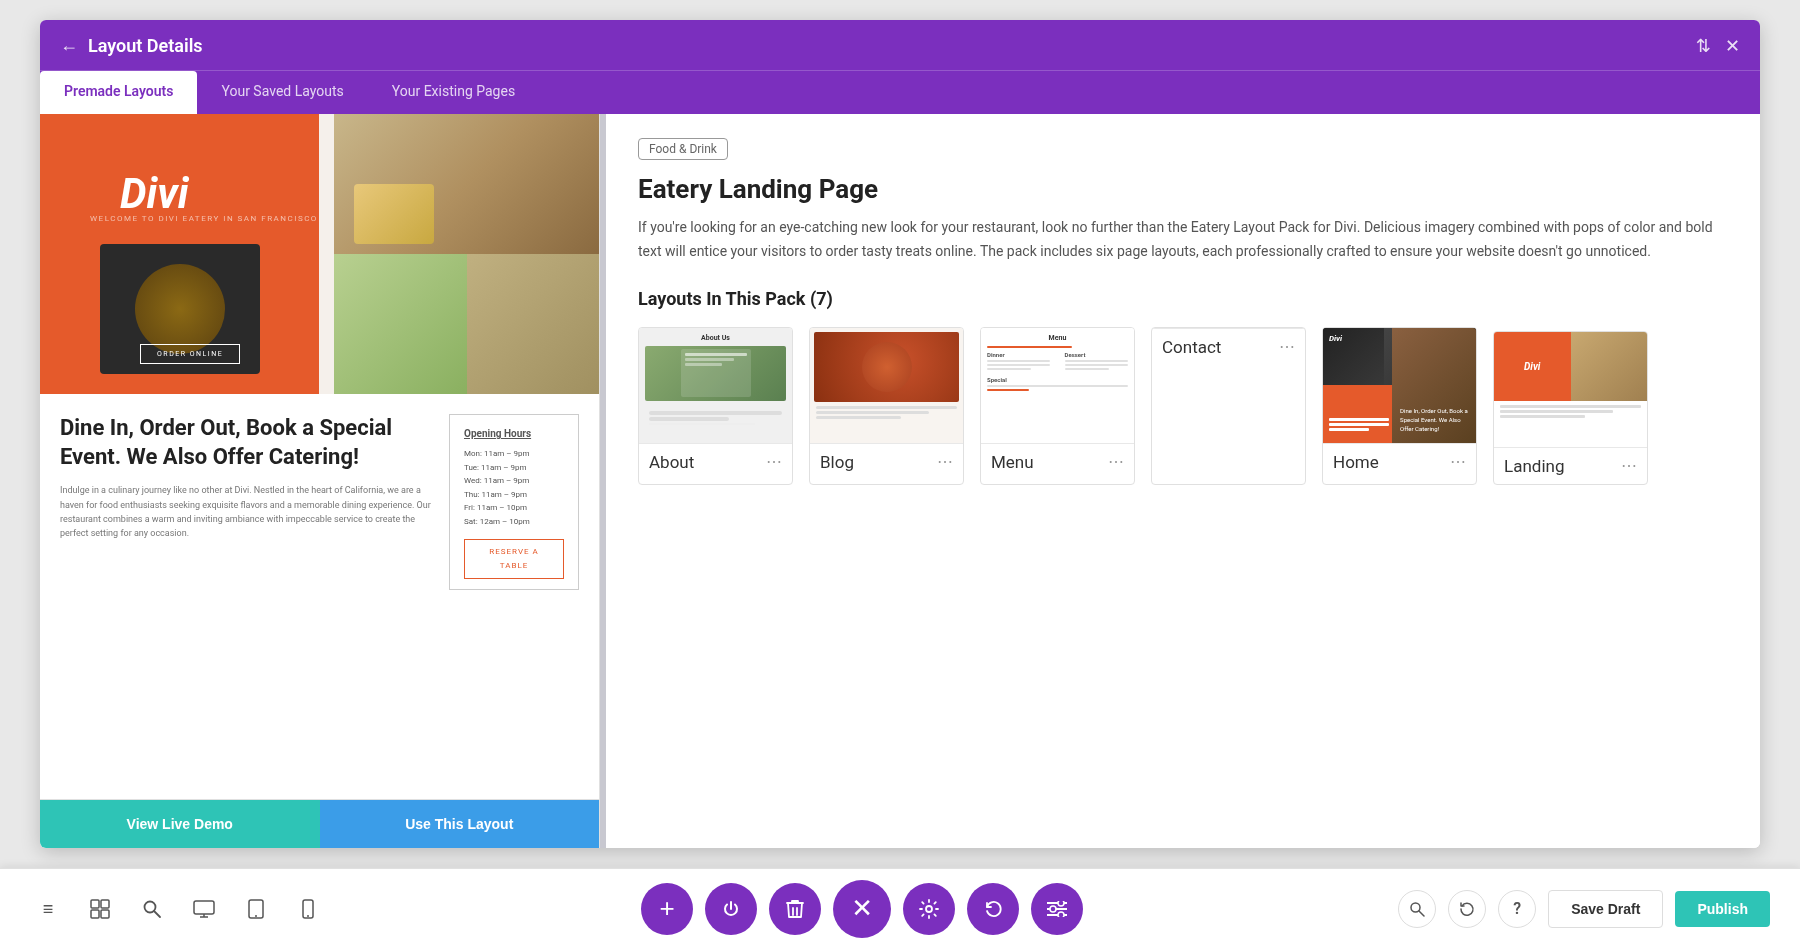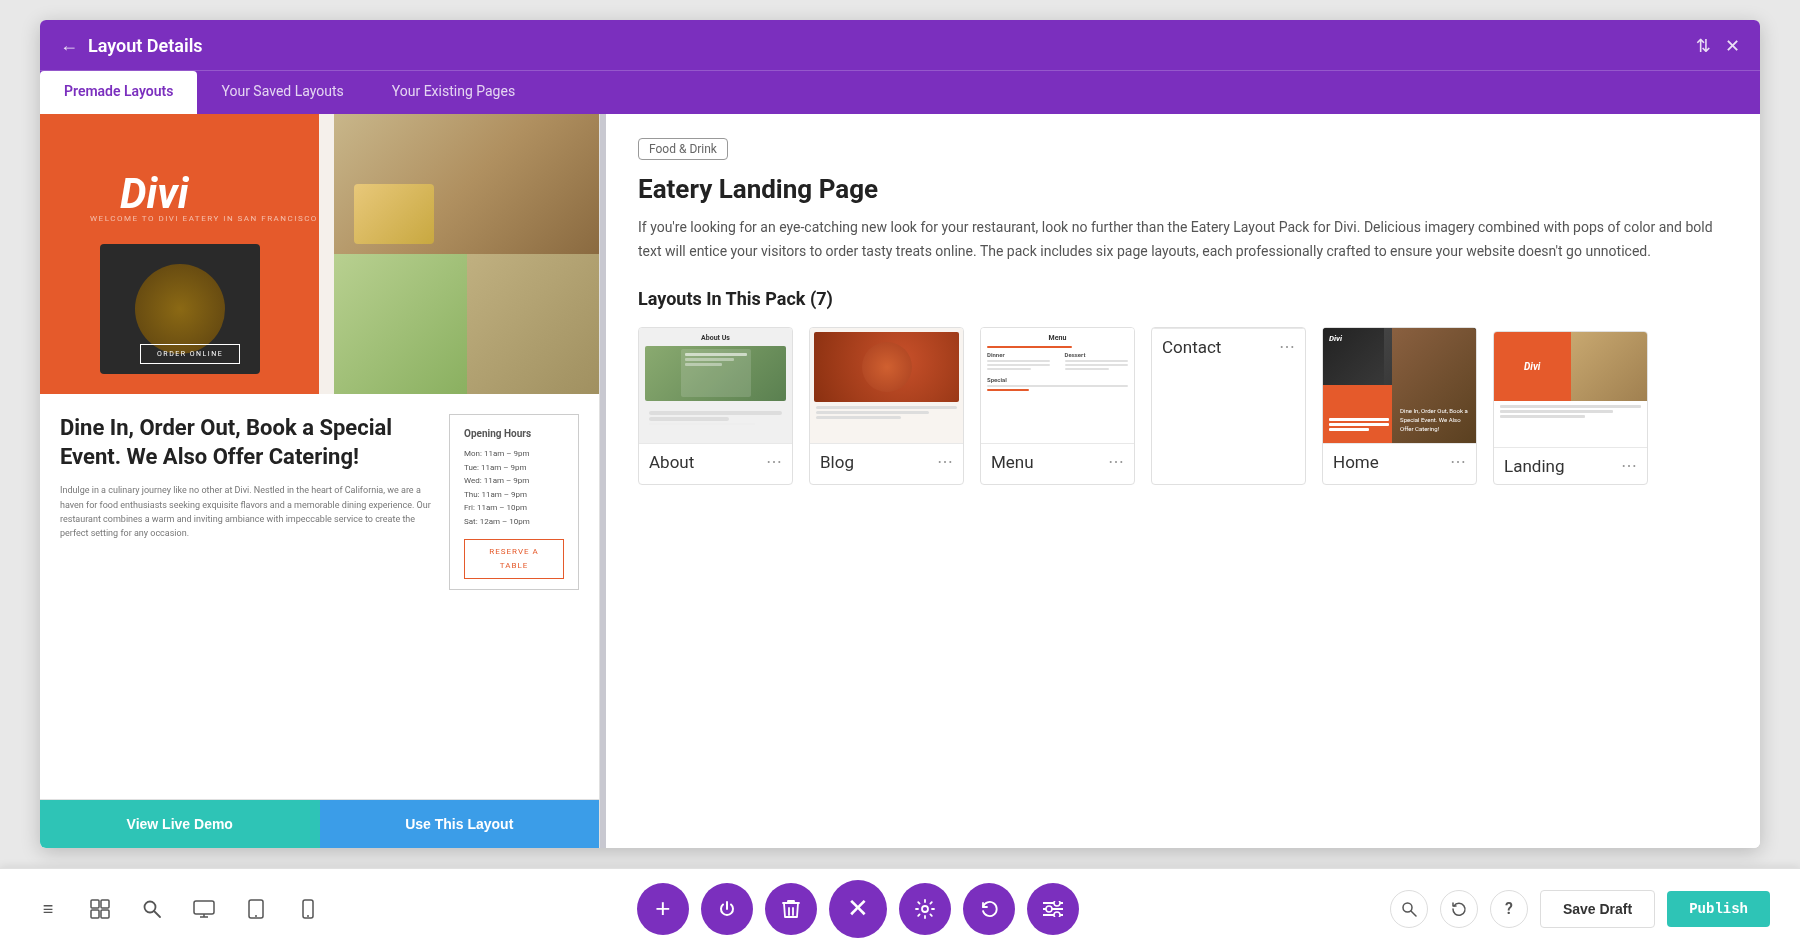--- a/index.html
+++ b/index.html
@@ -194,20 +194,21 @@
       padding: 10px 14px;
       font-size: 9px;
       color: #555;
       line-height: 1.8;
       width: 130px;
     }
     .preview-hours-title {
       font-weight: 700;
       font-size: 10px;
       margin-bottom: 4px;
+      text-decoration: underline;
     }
     .preview-body-text {
       font-size: 9px;
       color: #777;
       line-height: 1.6;
     }
     .preview-reserve-btn {
       display: block;
       margin-top: 10px;
       text-align: center;
@@ -586,21 +587,20 @@
     }
     .publish-btn {
       background: #2ec4b6;
       border: none;
       padding: 10px 22px;
       border-radius: 4px;
       font-size: 14px;
       font-weight: 700;
       color: #fff;
       cursor: pointer;
-      font-family: Liberation Mono, monospace;
     }
   </style>
 </head>
 <body>
 
 <div class="modal-container">
 
   <div class="modal-header">
     <div class="modal-header-left">
       <span class="header-icon">←</span>

